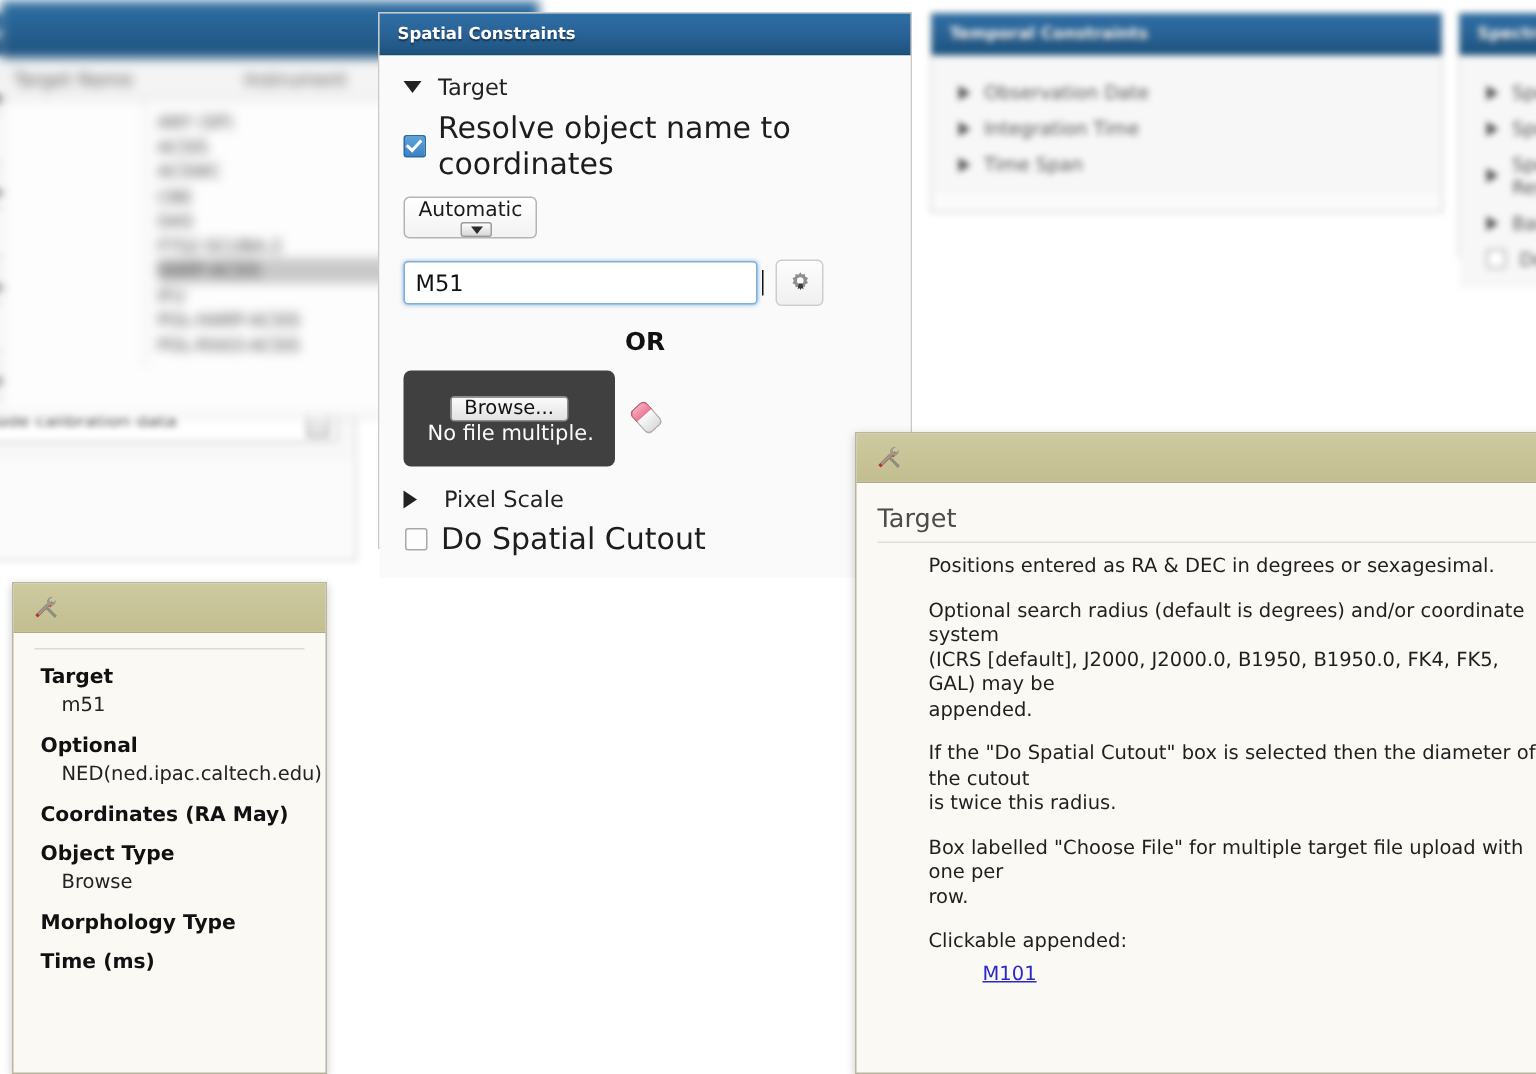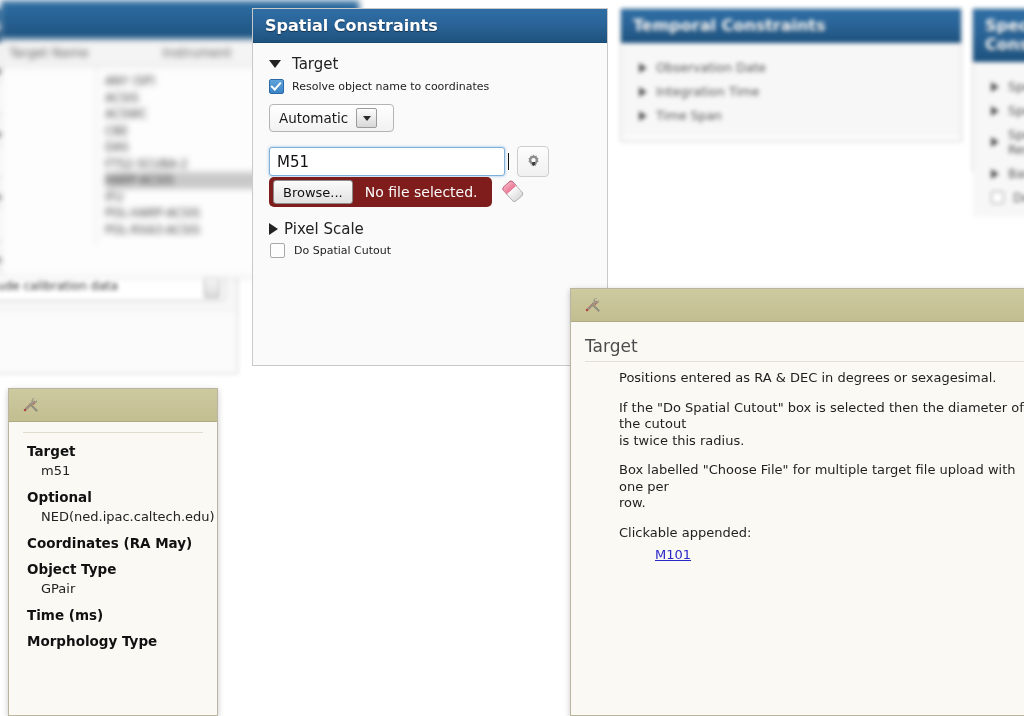--- a/index.html
+++ b/index.html
@@ -6,21 +6,21 @@
   body{
     width:1024px;height:716px;
     background:#ffffff;
     font-family:"DejaVu Sans","Liberation Sans",sans-serif;
     overflow:hidden;position:relative;
     -webkit-font-smoothing:antialiased;
   }
   .panel{position:absolute;background:#fbfbfb;border:1px solid #cfcfcf;box-sizing:border-box;}
   .panel-hd{
     background:linear-gradient(to bottom,#2e6ea4 0%,#2a6498 45%,#1e537f 100%);
-    color:#fff;font-weight:bold;font-size:16px;
+    color:#fff;font-weight:bold;font-size:11px;
     padding:7px 12px;box-sizing:border-box;
     text-shadow:0 1px 1px rgba(0,0,0,.45);
     border-bottom:1px solid #184a74;
   }
   .panel-bd{padding:8px 12px 12px 12px;background:#f7f7f7;}
   .blur-mid{filter:blur(2.3px);}
   .blur-hard{filter:blur(3.4px);}
 
   
   #pnl-left{left:-44px;top:8px;width:282px;height:366px;}
@@ -45,46 +45,46 @@
   .sec-row{display:flex;align-items:center;gap:11px;margin:2px 0 6px 2px;}
   .tri-down{width:0;height:0;border-top:8px solid #222;border-left:6px solid transparent;border-right:6px solid transparent;}
   .tri-right{width:0;height:0;border-left:9px solid #222;border-top:6px solid transparent;border-bottom:6px solid transparent;}
   .sec-ttl{font-size:15px;color:#222;}
   .chk-row{display:flex;align-items:center;gap:8px;margin:4px 0 8px 2px;}
   .cbx-on{width:13px;height:13px;border-radius:2px;border:1px solid #2b6aa8;
           background:linear-gradient(#5fa3dc,#3d82c4);position:relative;flex:none;}
   .cbx-on:after{content:"";position:absolute;left:3px;top:0px;width:4px;height:8px;
           border:solid #fff;border-width:0 2px 2px 0;transform:rotate(42deg);}
   .cbx-off{width:13px;height:13px;border-radius:2px;border:1px solid #a8a8a8;background:#fdfdfd;flex:none;}
-  .chk-lbl{font-size:11px;color:#1d1d1d;}
+  .chk-lbl{font-size:20px;color:#1d1d1d;}
   .dd{display:inline-flex;align-items:center;height:26px;background:linear-gradient(#ffffff,#f2f2f2);
-      border:1px solid #b4b4b4;border-radius:4px;padding:0 16px 0 9px;margin:2px 0 10px 2px;}
+      border:1px solid #b4b4b4;border-radius:4px;padding:0 1px 0 9px;margin:2px 0 10px 2px;flex-direction:column;}
   .dd-val{font-size:13.5px;color:#1a1a1a;padding-right:8px;}
   .dd-btn{width:19px;height:18px;border:1px solid #9b9b9b;border-radius:2px;
       background:linear-gradient(#fdfdfd,#d8d8d8);display:flex;align-items:center;justify-content:center;}
   .dd-btn i{width:0;height:0;border-top:5px solid #2a2a2a;border-left:4px solid transparent;border-right:4px solid transparent;display:block;}
   .in-row{display:flex;align-items:center;gap:8px;margin:4px 0 0 2px;}
   .tgt-in{width:236px;height:29px;box-sizing:border-box;border:1px solid #7fb0d8;border-radius:3px;
       background:#fff;font-size:15px;color:#111;padding:2px 7px;outline:none;
       box-shadow:0 0 3px rgba(105,165,220,.75);font-family:inherit;}
   .caret{width:1px;height:17px;background:#111;margin-left:-5px;}
   .gear-btn{width:30px;height:29px;border:1px solid #cdcdcd;border-radius:4px;
       background:linear-gradient(#fdfdfd,#f0f0f0);display:flex;align-items:center;justify-content:center;}
   .or-txt{text-align:center;font-weight:bold;font-size:16.5px;color:#111;margin:14px 0 10px 0;}
   .file-row{display:flex;align-items:center;gap:10px;margin-left:2px;}
-  .file-wrap{display:flex;align-items:center;height:30px;background:#7f1d1d;border-radius:5px;padding:0 4px;}
+  .file-wrap{display:flex;align-items:center;height:30px;background:#404040;border-radius:5px;padding:17px 4px;flex-direction:column;}
   .browse{height:22px;border:1px solid #8d8d8d;border-radius:3px;background:linear-gradient(#fbfbfb,#e2e2e2);
       font-size:13px;color:#111;padding:0 9px;display:flex;align-items:center;}
   .nofile{font-size:14px;color:#fbfbfb;padding:0 10px 0 12px;}
   .eraser{width:20px;height:20px;position:relative;transform:rotate(-42deg);}
   .eraser .e-top{position:absolute;left:4px;top:0;width:12px;height:8px;border-radius:4px 4px 0 0;
       background:linear-gradient(#f7a9bd,#e8718f);border:1px solid #c0627c;border-bottom:none;}
   .eraser .e-bot{position:absolute;left:4px;top:8px;width:12px;height:11px;border-radius:0 0 4px 4px;
       background:linear-gradient(#fbfbfb,#dcdcdc);border:1px solid #b0b0b0;border-top:none;}
-  .bot-row{display:flex;align-items:center;gap:6px;margin:13px 0 0 2px;}
+  .bot-row{display:flex;align-items:center;gap:18px;margin:13px 0 0 2px;}
   .bot-row2{display:flex;align-items:center;gap:9px;margin:5px 0 0 3px;}
 
   
   #pnl-results{left:214px;top:396px;width:360px;height:278px;background:#fdfdfd;border:1px solid #cbcbcb;box-sizing:border-box;}
   #pnl-results .rhd{height:38px;background:linear-gradient(to bottom,#2e6ea4,#1e537f);}
   .tbl-hd{display:flex;font-size:12.5px;color:#555;padding:6px 0;background:#f4f4f4;border-bottom:1px solid #d6d6d6;}
   .tbl-hd span{text-align:center;}
   .tbl-body{display:flex;height:178px;}
   .tbl-col{border-right:1px solid #dcdcdc;padding:6px 8px;box-sizing:border-box;}
   .tbl-li{font-size:11.5px;color:#3b3b3b;line-height:16.5px;white-space:nowrap;}
@@ -230,25 +230,26 @@
       <span class="caret"></span>
       <span class="gear-btn">
         <svg width="17" height="17" viewBox="0 0 24 24">
           <path fill="#8e8e8e" d="M12 2l1.6 2.3 2.7-.6.5 2.7 2.5 1.1-1.3 2.4 1.3 2.4-2.5 1.1-.5 2.7-2.7-.6L12 18l-1.6-2.3-2.7.6-.5-2.7-2.5-1.1L6 10l-1.3-2.4 2.5-1.1.5-2.7 2.7.6z"></path>
           <circle cx="12" cy="10" r="3.1" fill="#fbfbfb"></circle>
           <path fill="#3a3a3a" d="M10.6 12.6l-1.1 5.6 1.9-1.2.9 2.1.9-2.1 1.9 1.2-1.1-5.6z"></path>
         </svg>
       </span>
     </div>
 
+    <div class="or-txt">OR</div>
 
     <div class="file-row">
       <span class="file-wrap">
         <span class="browse">Browse...</span>
-        <span class="nofile">No file selected.</span>
+        <span class="nofile">No file multiple.</span>
       </span>
       <span class="eraser">
         <span class="e-top"></span>
           <span class="e-bot"></span>
       </span>
     </div>
 
     <div class="bot-row">
       <span class="tri-right"></span>
       <span class="sec-ttl">Pixel Scale</span>
@@ -274,40 +275,43 @@
     </span>
   </div>
   <div class="tip-bd">
     <div class="info-rule"></div>
     <div class="i-k">Target</div>
     <div class="i-v">m51</div>
     <div class="i-k">Optional</div>
     <div class="i-v">NED(ned.ipac.caltech.edu)</div>
     <div class="i-k">Coordinates (RA May)</div>
     <div class="i-k">Object Type</div>
-    <div class="i-v">GPair</div>
+    <div class="i-v">Browse</div>
+    <div class="i-k">Morphology Type</div>
     <div class="i-k">Time (ms)</div>
-    <div class="i-k">Morphology Type</div>
   </div>
 </div>
 
 <div class="tip" id="tip-help">
   <div class="tip-hd">
     <span class="tools-ico">
       <svg width="22" height="20" viewBox="0 0 24 24">
         <path d="M4 19l9-9" stroke="#b03030" stroke-width="2.6" fill="none"></path>
         <path d="M13 10l3-3 2 2-3 3z" fill="#c83b3b"></path>
         <path d="M17 3.6a3.7 3.7 0 00-4.3 5l-8 8 1.6 1.6 8-8a3.7 3.7 0 005-4.3l-2.3 2.3-2.1-.6-.6-2.1z" fill="#9a9a8a"></path>
         <path d="M19.5 19.5L12 12" stroke="#8d8d7d" stroke-width="2.4" fill="none"></path>
       </svg>
     </span>
   </div>
   <div class="tip-bd">
     <div class="h-ttl">Target</div>
     <div class="h-p">Positions entered as RA &amp; DEC in degrees or sexagesimal.</div>
+    <div class="h-p">Optional search radius (default is degrees) and/or coordinate system
+(ICRS [default], J2000, J2000.0, B1950, B1950.0, FK4, FK5, GAL) may be
+appended.</div>
     <div class="h-p">If the "Do Spatial Cutout" box is selected then the diameter of the cutout
 is twice this radius.</div>
     <div class="h-p">Box labelled "Choose File" for multiple target file upload with one per
 row.</div>
     <div class="h-lbl">Clickable appended:</div>
     <a class="h-lnk" href="#">M101</a>
 
   </div>
 </div>
 

